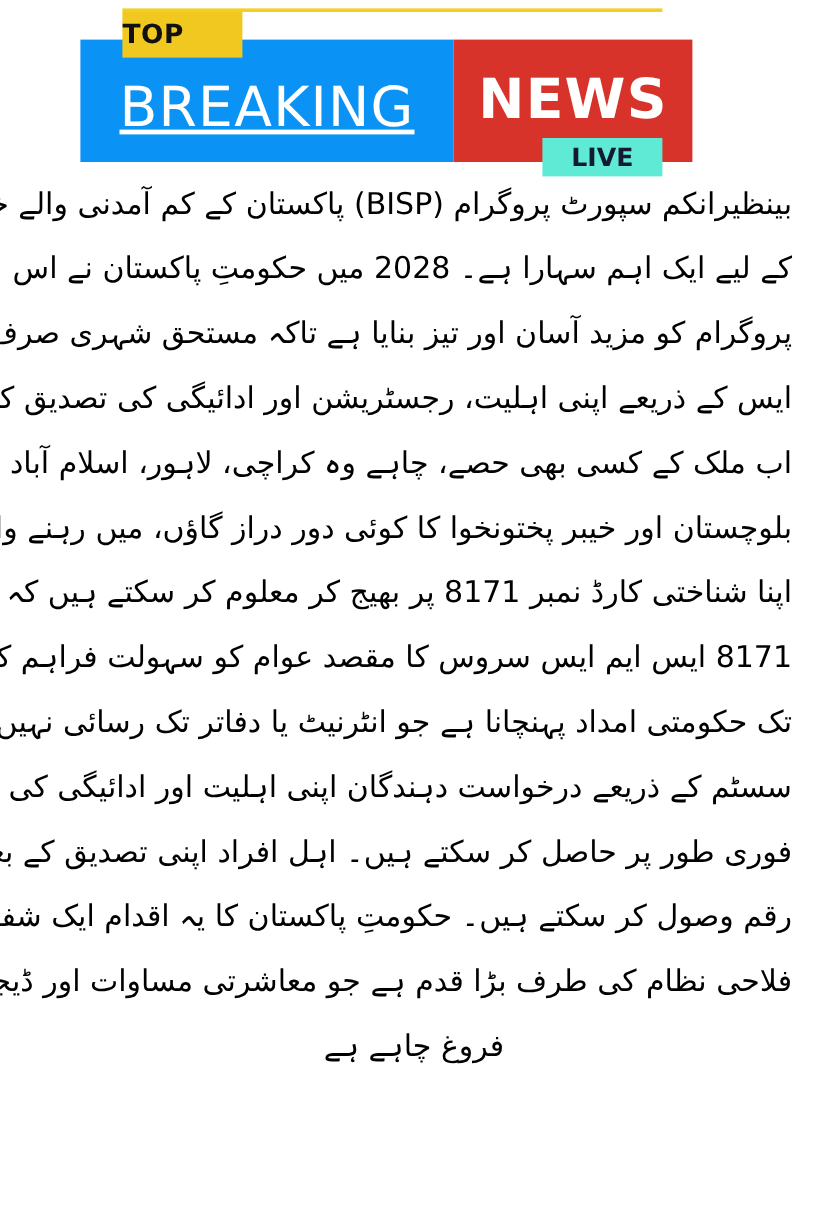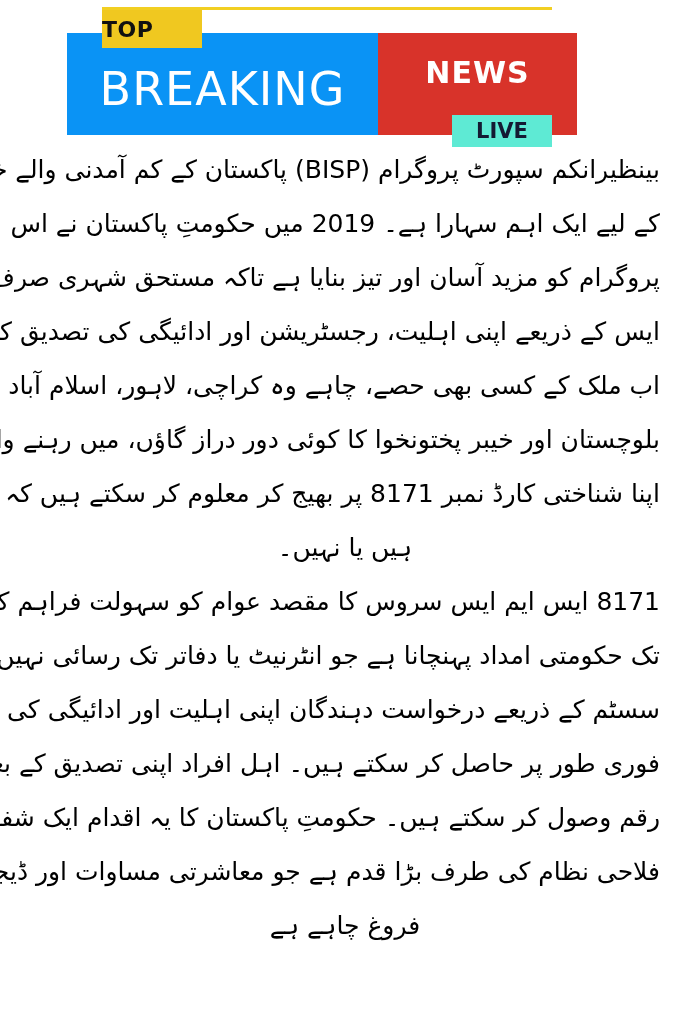--- a/index.html
+++ b/index.html
@@ -55,38 +55,39 @@
       z-index: 2;
       display: flex;
       align-items: center;
       justify-content: center;
       padding-top: 10px;
       box-sizing: border-box;
       color: #ffffff;
       font-family: "DejaVu Sans", sans-serif;
       font-size: 46px;
       letter-spacing: 1px;
+      text-decoration: underline;
     }
     .red-box {
       position: absolute;
       left: 378px;
       top: 33px;
       width: 199px;
       height: 102px;
       background: #d8332a;
       z-index: 2;
       display: flex;
       align-items: flex-start;
       justify-content: center;
       padding-top: 22px;
       box-sizing: border-box;
       color: #ffffff;
       font-family: "DejaVu Sans", sans-serif;
       font-weight: bold;
-      font-size: 30px;
+      font-size: 46px;
       letter-spacing: 1px;
     }
     .live-tab {
       position: absolute;
       left: 452px;
       top: 115px;
       width: 100px;
       height: 32px;
       background: #5eead4;
       z-index: 4;
@@ -140,29 +141,28 @@
     <span>NEWS</span>
   </div>
   <div class="live-tab">
     <span>LIVE</span>
   </div>
 </div>
 
 <div class="article">
   <p>
     <span class="line">بینظیرانکم سپورٹ پروگرام (BISP) پاکستان کے کم آمدنی والے خاندانوں</span>
-    <span class="line">کے لیے ایک اہم سہارا ہے۔ 2019 میں حکومتِ پاکستان نے اس</span>
+    <span class="line">کے لیے ایک اہم سہارا ہے۔ 2028 میں حکومتِ پاکستان نے اس</span>
     <span class="line">پروگرام کو مزید آسان اور تیز بنایا ہے تاکہ مستحق شہری صرف ایک ایس ایم</span>
     <span class="line">ایس کے ذریعے اپنی اہلیت، رجسٹریشن اور ادائیگی کی تصدیق کر سکیں۔</span>
   </p>
   <p>
     <span class="line">اب ملک کے کسی بھی حصے، چاہے وہ کراچی، لاہور، اسلام آباد جیسا بڑا شہر ہو یا</span>
     <span class="line">بلوچستان اور خیبر پختونخوا کا کوئی دور دراز گاؤں، میں رہنے والے افراد صرف</span>
     <span class="line">اپنا شناختی کارڈ نمبر 8171 پر بھیج کر معلوم کر سکتے ہیں کہ وہ مالی امداد کے حقدار</span>
-    <span class="line">ہیں یا نہیں۔</span>
   </p>
   <p>
     <span class="line">8171 ایس ایم ایس سروس کا مقصد عوام کو سہولت فراہم کرنا اور ان افراد</span>
     <span class="line">تک حکومتی امداد پہنچانا ہے جو انٹرنیٹ یا دفاتر تک رسائی نہیں رکھتے۔ اس</span>
     <span class="line">سسٹم کے ذریعے درخواست دہندگان اپنی اہلیت اور ادائیگی کی معلومات</span>
     <span class="line">فوری طور پر حاصل کر سکتے ہیں۔ اہل افراد اپنی تصدیق کے بعد قریبی</span>
     <span class="line">رقم وصول کر سکتے ہیں۔ حکومتِ پاکستان کا یہ اقدام ایک شفاف اور جدید</span>
     <span class="line">فلاحی نظام کی طرف بڑا قدم ہے جو معاشرتی مساوات اور ڈیجیٹل شمولیت کو</span>
     <span class="line">فروغ چاہے ہے</span>
   </p>

